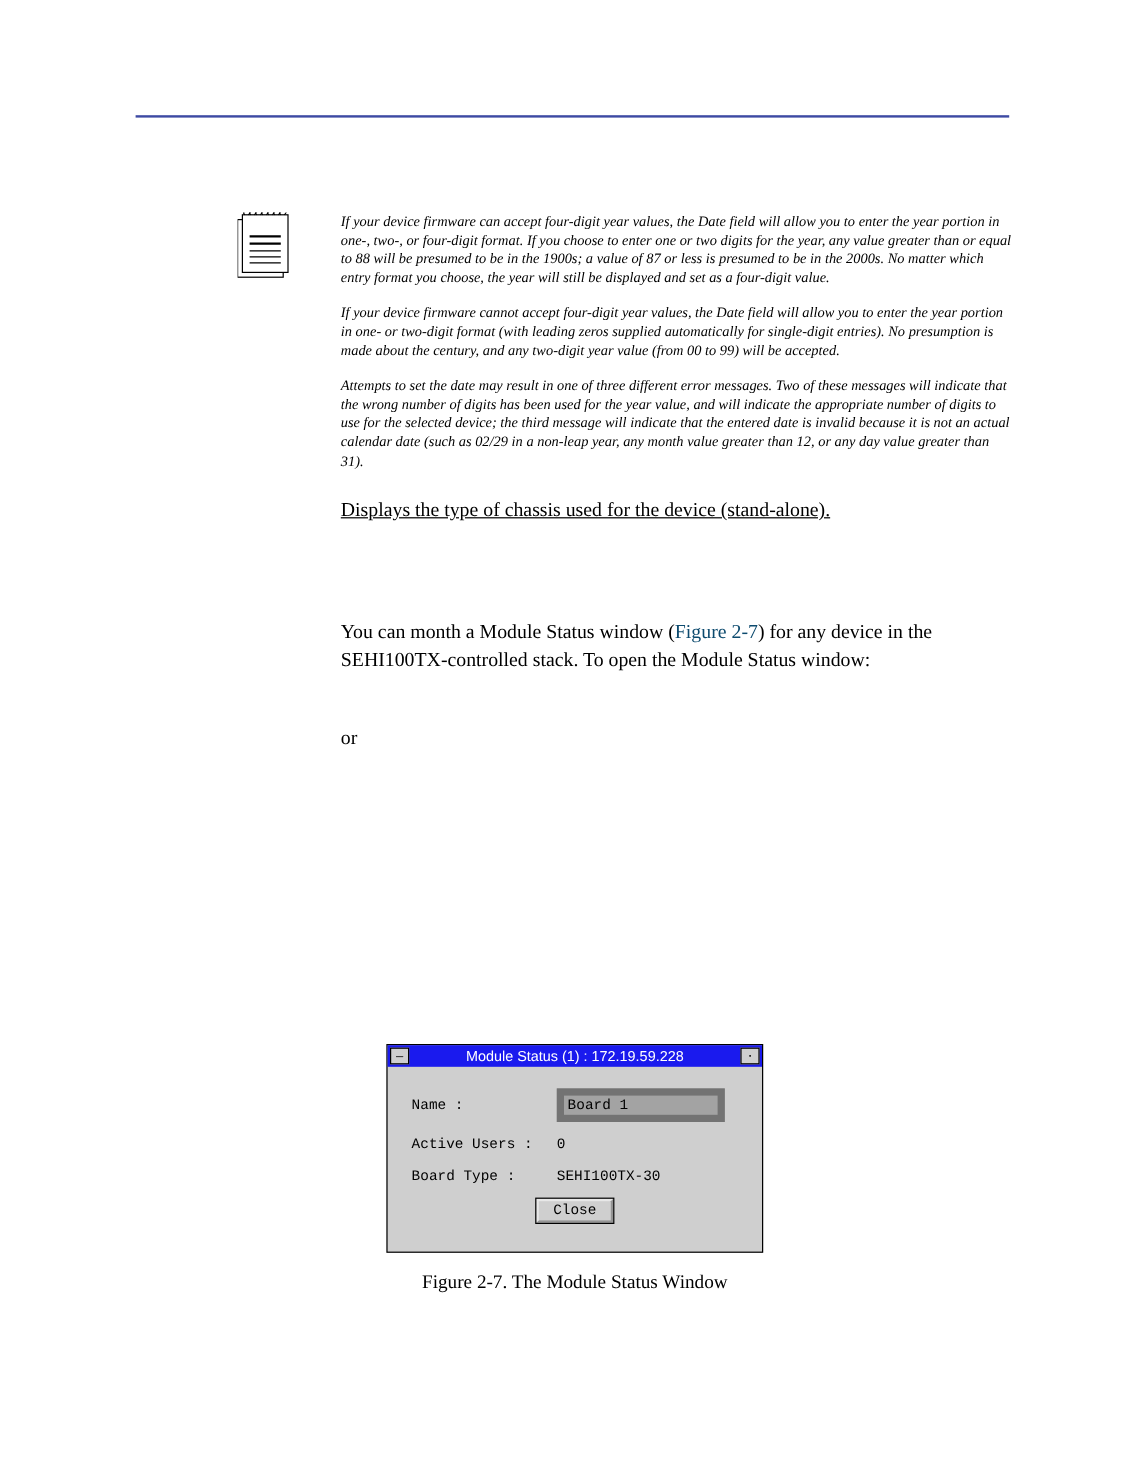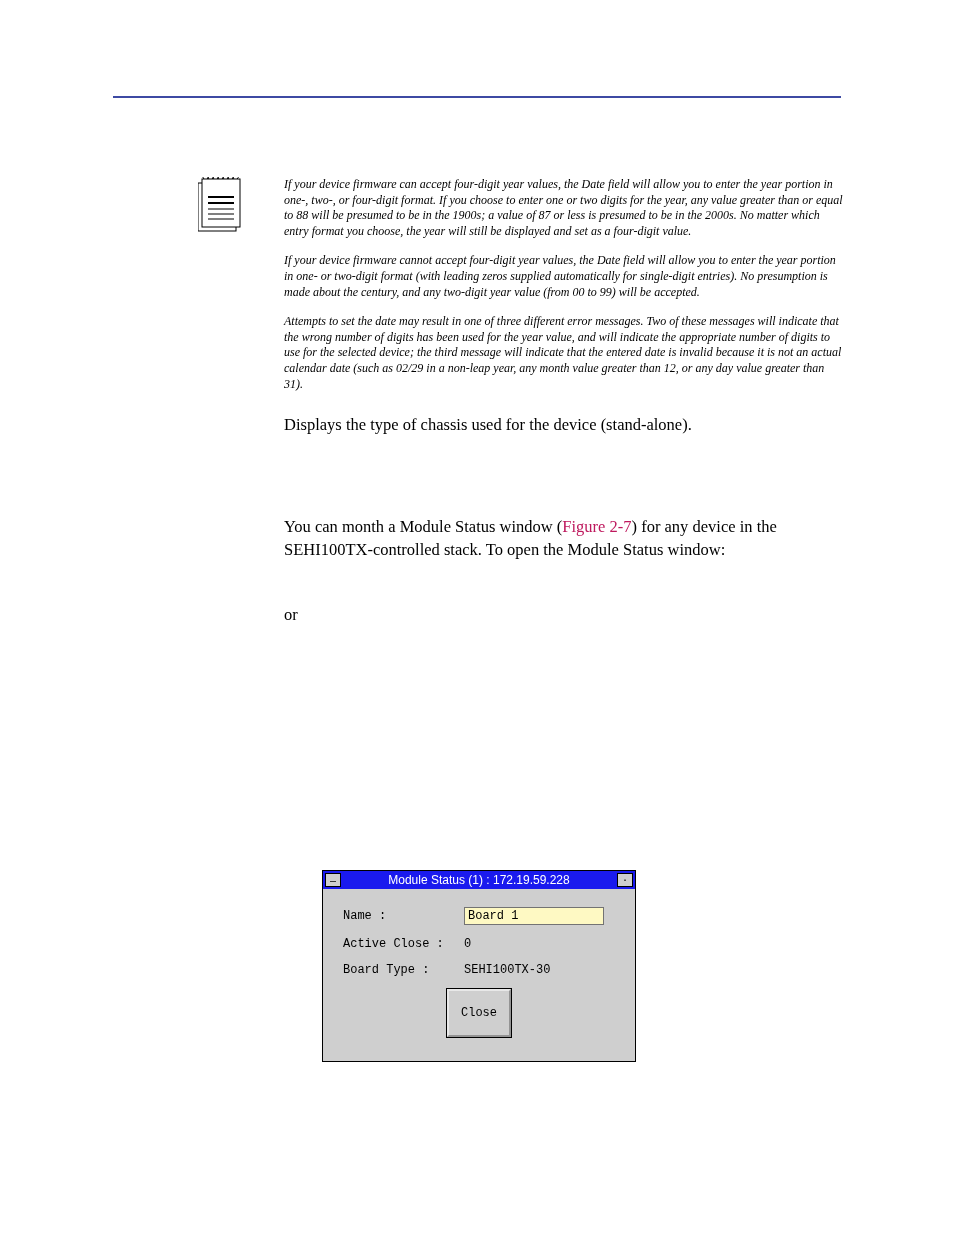--- a/index.html
+++ b/index.html
@@ -37,21 +37,21 @@
     font-style:italic;
     font-size:12px;
     line-height:1.3;
     margin:0 0 14px 0;
   }
   .normal-para{
     font-size:16.5px;
     line-height:1.35;
     margin:22px 0 14px 0;
   }
-  .fig-ref{color:#be185d;}
+  .fig-ref{color:#0c4a6e;}
   .or-word{
     font-size:16.5px;
     margin:44px 0 0 0;
   }
   .module-window{
     position:absolute;
     left:322px;
     top:870px;
     width:314px;
   }
@@ -96,39 +96,39 @@
   }
   .field-label{
     width:115px;
     white-space:pre;
   }
   .field-value{
     margin-left:6px;
   }
   .field-input{
     margin-left:6px;
-    border:1px solid #737373;
-    background:#fef9c3;
+    border:6px solid #737373;
+    background:#a3a3a3;
     padding:1px 3px;
     min-width:140px;
     font-family:"Courier New",monospace;
     font-size:12px;
     box-sizing:border-box;
   }
   .close-btn{
     display:block;
     margin:12px auto 0 auto;
     width:60px;
     text-align:center;
     background:#cfcfcf;
     border:2px outset #e8e8e8;
     outline:1px solid #000;
     font-family:"Courier New",monospace;
     font-size:12px;
-    padding:15px 0;
+    padding:1px 0;
   }
   .figure-caption{
     text-align:center;
     font-size:16px;
     margin-top:16px;
     font-family:"Palatino Linotype","Book Antiqua",Palatino,serif;
   }
 </style>
 </head>
 <body>
@@ -160,21 +160,21 @@
       <line x1="10" y1="37" x2="36" y2="37" stroke="#000" stroke-width="1"></line>
       <line x1="10" y1="42" x2="36" y2="42" stroke="#000" stroke-width="1"></line>
     </svg>
   </div>
 
   <div class="body-col">
     <p class="note-para">If your device firmware can accept four-digit year values, the Date field will allow you to enter the year portion in one-, two-, or four-digit format. If you choose to enter one or two digits for the year, any value greater than or equal to 88 will be presumed to be in the 1900s; a value of 87 or less is presumed to be in the 2000s. No matter which entry format you choose, the year will still be displayed and set as a four-digit value.</p>
     <p class="note-para">If your device firmware cannot accept four-digit year values, the Date field will allow you to enter the year portion in one- or two-digit format (with leading zeros supplied automatically for single-digit entries). No presumption is made about the century, and any two-digit year value (from 00 to 99) will be accepted.</p>
     <p class="note-para">Attempts to set the date may result in one of three different error messages. Two of these messages will indicate that the wrong number of digits has been used for the year value, and will indicate the appropriate number of digits to use for the selected device; the third message will indicate that the entered date is invalid because it is not an actual calendar date (such as 02/29 in a non-leap year, any month value greater than 12, or any day value greater than 31).</p>
 
-    <p class="normal-para" style="">Displays the type of chassis used for the device (stand-alone).</p>
+    <p class="normal-para" style="text-decoration:underline;">Displays the type of chassis used for the device (stand-alone).</p>
 
     <p class="normal-para" style="margin-top:80px;">
       <span>You can month a Module Status window (</span><span class="fig-ref">Figure 2-7</span><span>) for any device in the SEHI100TX-controlled stack. To open the Module Status window:</span>
     </p>
 
     <p class="or-word">or</p>
   </div>
 
   <div class="module-window">
     <div class="win-outer">
@@ -182,25 +182,26 @@
         <div class="win-sysbox">—</div>
         <div class="win-title">Module Status (1) : 172.19.59.228</div>
         <div class="win-r">·</div>
       </div>
       <div class="win-body">
         <div class="field-row">
           <span class="field-label">Name : </span>
           <span class="field-input">Board 1</span>
         </div>
         <div class="field-row">
-          <span class="field-label">Active Close : </span>
+          <span class="field-label">Active Users : </span>
           <span class="field-value">0</span>
         </div>
         <div class="field-row">
           <span class="field-label">Board Type : </span>
           <span class="field-value">SEHI100TX-30</span>
         </div>
         <div class="close-btn">Close</div>
       </div>
     </div>
+    <div class="figure-caption">Figure 2-7. The Module Status Window</div>
   </div>
 
 </div>
 
 </body></html>

